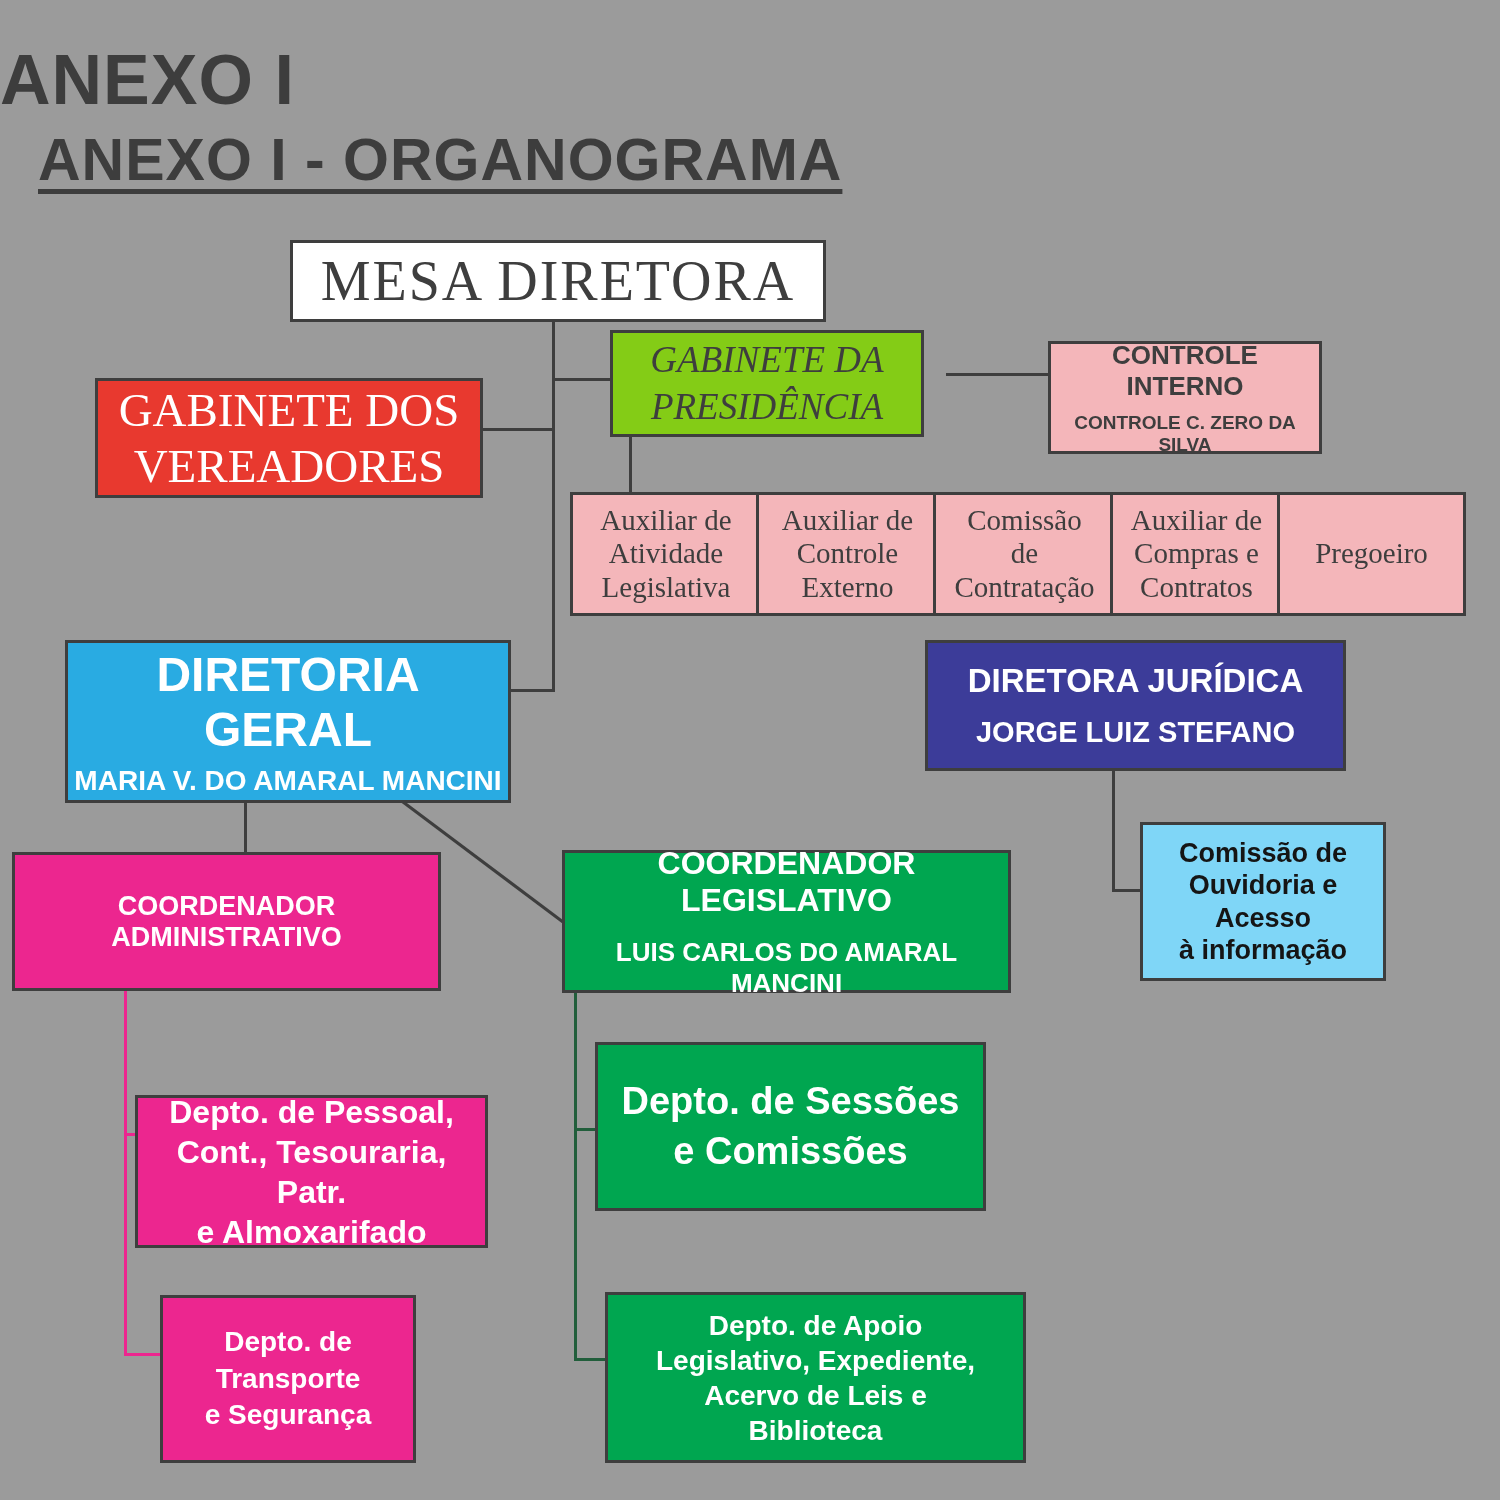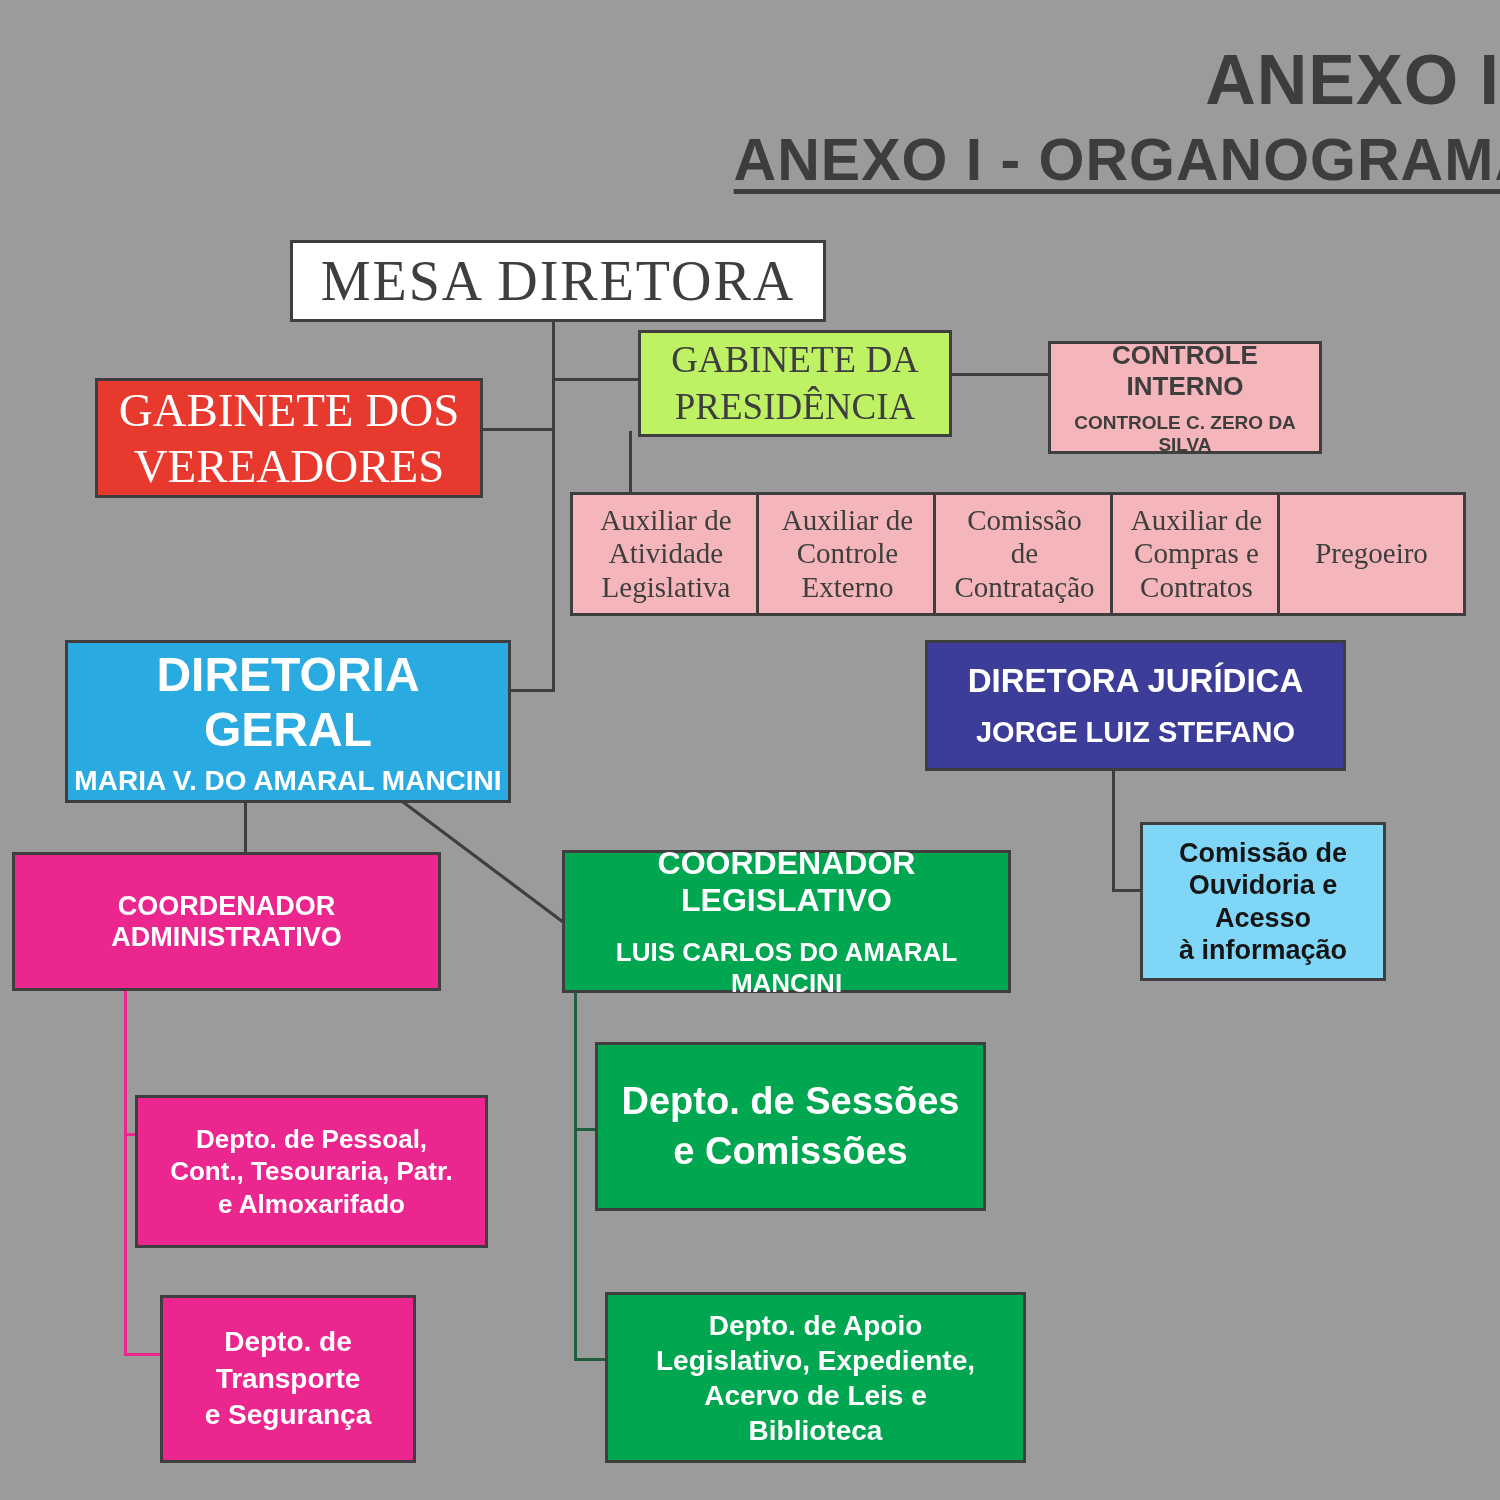--- a/index.html
+++ b/index.html
@@ -1,36 +1,36 @@
 <!DOCTYPE html>
 <html><head>
 <meta charset="utf-8">
 <style>
   html,body{margin:0;padding:0;}
   body{background:#9b9b9b;font-family:"Liberation Sans",sans-serif;}
   #canvas{position:relative;width:1500px;height:1500px;background:#9b9b9b;overflow:hidden;}
 
-  .ttl{position:absolute;left:0;width:100%;text-align:right;font-weight:bold;color:#3d3d3d;}
+  .ttl{position:absolute;left:0;width:100%;text-align:left;font-weight:bold;color:#3d3d3d;}
   #title1{top:40px;font-size:70px;letter-spacing:1px;}
   #title2{top:126px;font-size:59px;letter-spacing:1px;text-decoration:underline;
           text-decoration-thickness:5px;text-underline-offset:9px;padding-left:38px;}
 
   .node{position:absolute;display:flex;flex-direction:column;align-items:center;
         justify-content:center;border:3px solid #3e3e3e;text-align:center;color:#3e3e3e;}
   .txt{white-space:pre-line;}
   .serif{font-family:"Liberation Serif",serif;}
   .bold{font-weight:bold;}
   .line{position:absolute;background:#3e3e3e;}
   #diag-layer{position:absolute;left:0;top:0;pointer-events:none;}
 
   
   #box-mesa{left:290px;top:240px;width:530px;height:76px;background:#ffffff;}
   #box-mesa .txt{font-size:56px;letter-spacing:2px;}
 
-  #box-presidencia{left:638px;top:330px;width:308px;height:101px;background:#bef264;}
+  #box-presidencia{left:610px;top:330px;width:308px;height:101px;background:#84cc16;font-style:italic;}
   #box-presidencia .txt{font-size:37px;line-height:1.25;}
 
   #box-controle{left:1048px;top:321px;width:268px;height:107px;background:#f4b6ba;gap:10px;margin-top:20px;}
   #box-controle .t1{font-size:26px;}
   #box-controle .t2{font-size:19px;}
 
   #box-vereadores{left:95px;top:378px;width:382px;height:114px;background:#e8392f;color:#fff;}
   #box-vereadores .txt{font-size:47px;line-height:1.2;}
 
   .aux{top:492px;height:118px;background:#f4b6ba;}
@@ -54,21 +54,21 @@
 
   #box-coord-adm{left:12px;top:852px;width:423px;height:133px;background:#ec268f;color:#fff;gap:10px;}
   #box-coord-adm .t1{font-size:27px;}
   #box-coord-adm .t2{font-size:35px;}
 
   #box-coord-leg{left:562px;top:850px;width:443px;height:137px;background:#00a650;color:#fff;gap:18px;}
   #box-coord-leg .t1{font-size:32px;}
   #box-coord-leg .t2{font-size:26px;}
 
   #box-pessoal{left:135px;top:1095px;width:347px;height:147px;background:#ec268f;color:#fff;}
-  #box-pessoal .txt{font-size:26px;line-height:1.25;}
+  #box-pessoal .txt{font-size:32px;line-height:1.25;}
 
   #box-transporte{left:160px;top:1295px;width:250px;height:162px;background:#ec268f;color:#fff;}
   #box-transporte .txt{font-size:28px;line-height:1.3;}
 
   #box-sessoes{left:595px;top:1042px;width:385px;height:163px;background:#00a650;color:#fff;}
   #box-sessoes .txt{font-size:38px;line-height:1.3;}
 
   #box-apoio{left:605px;top:1292px;width:415px;height:165px;background:#00a650;color:#fff;}
   #box-apoio .txt{font-size:28px;line-height:1.25;}
 

